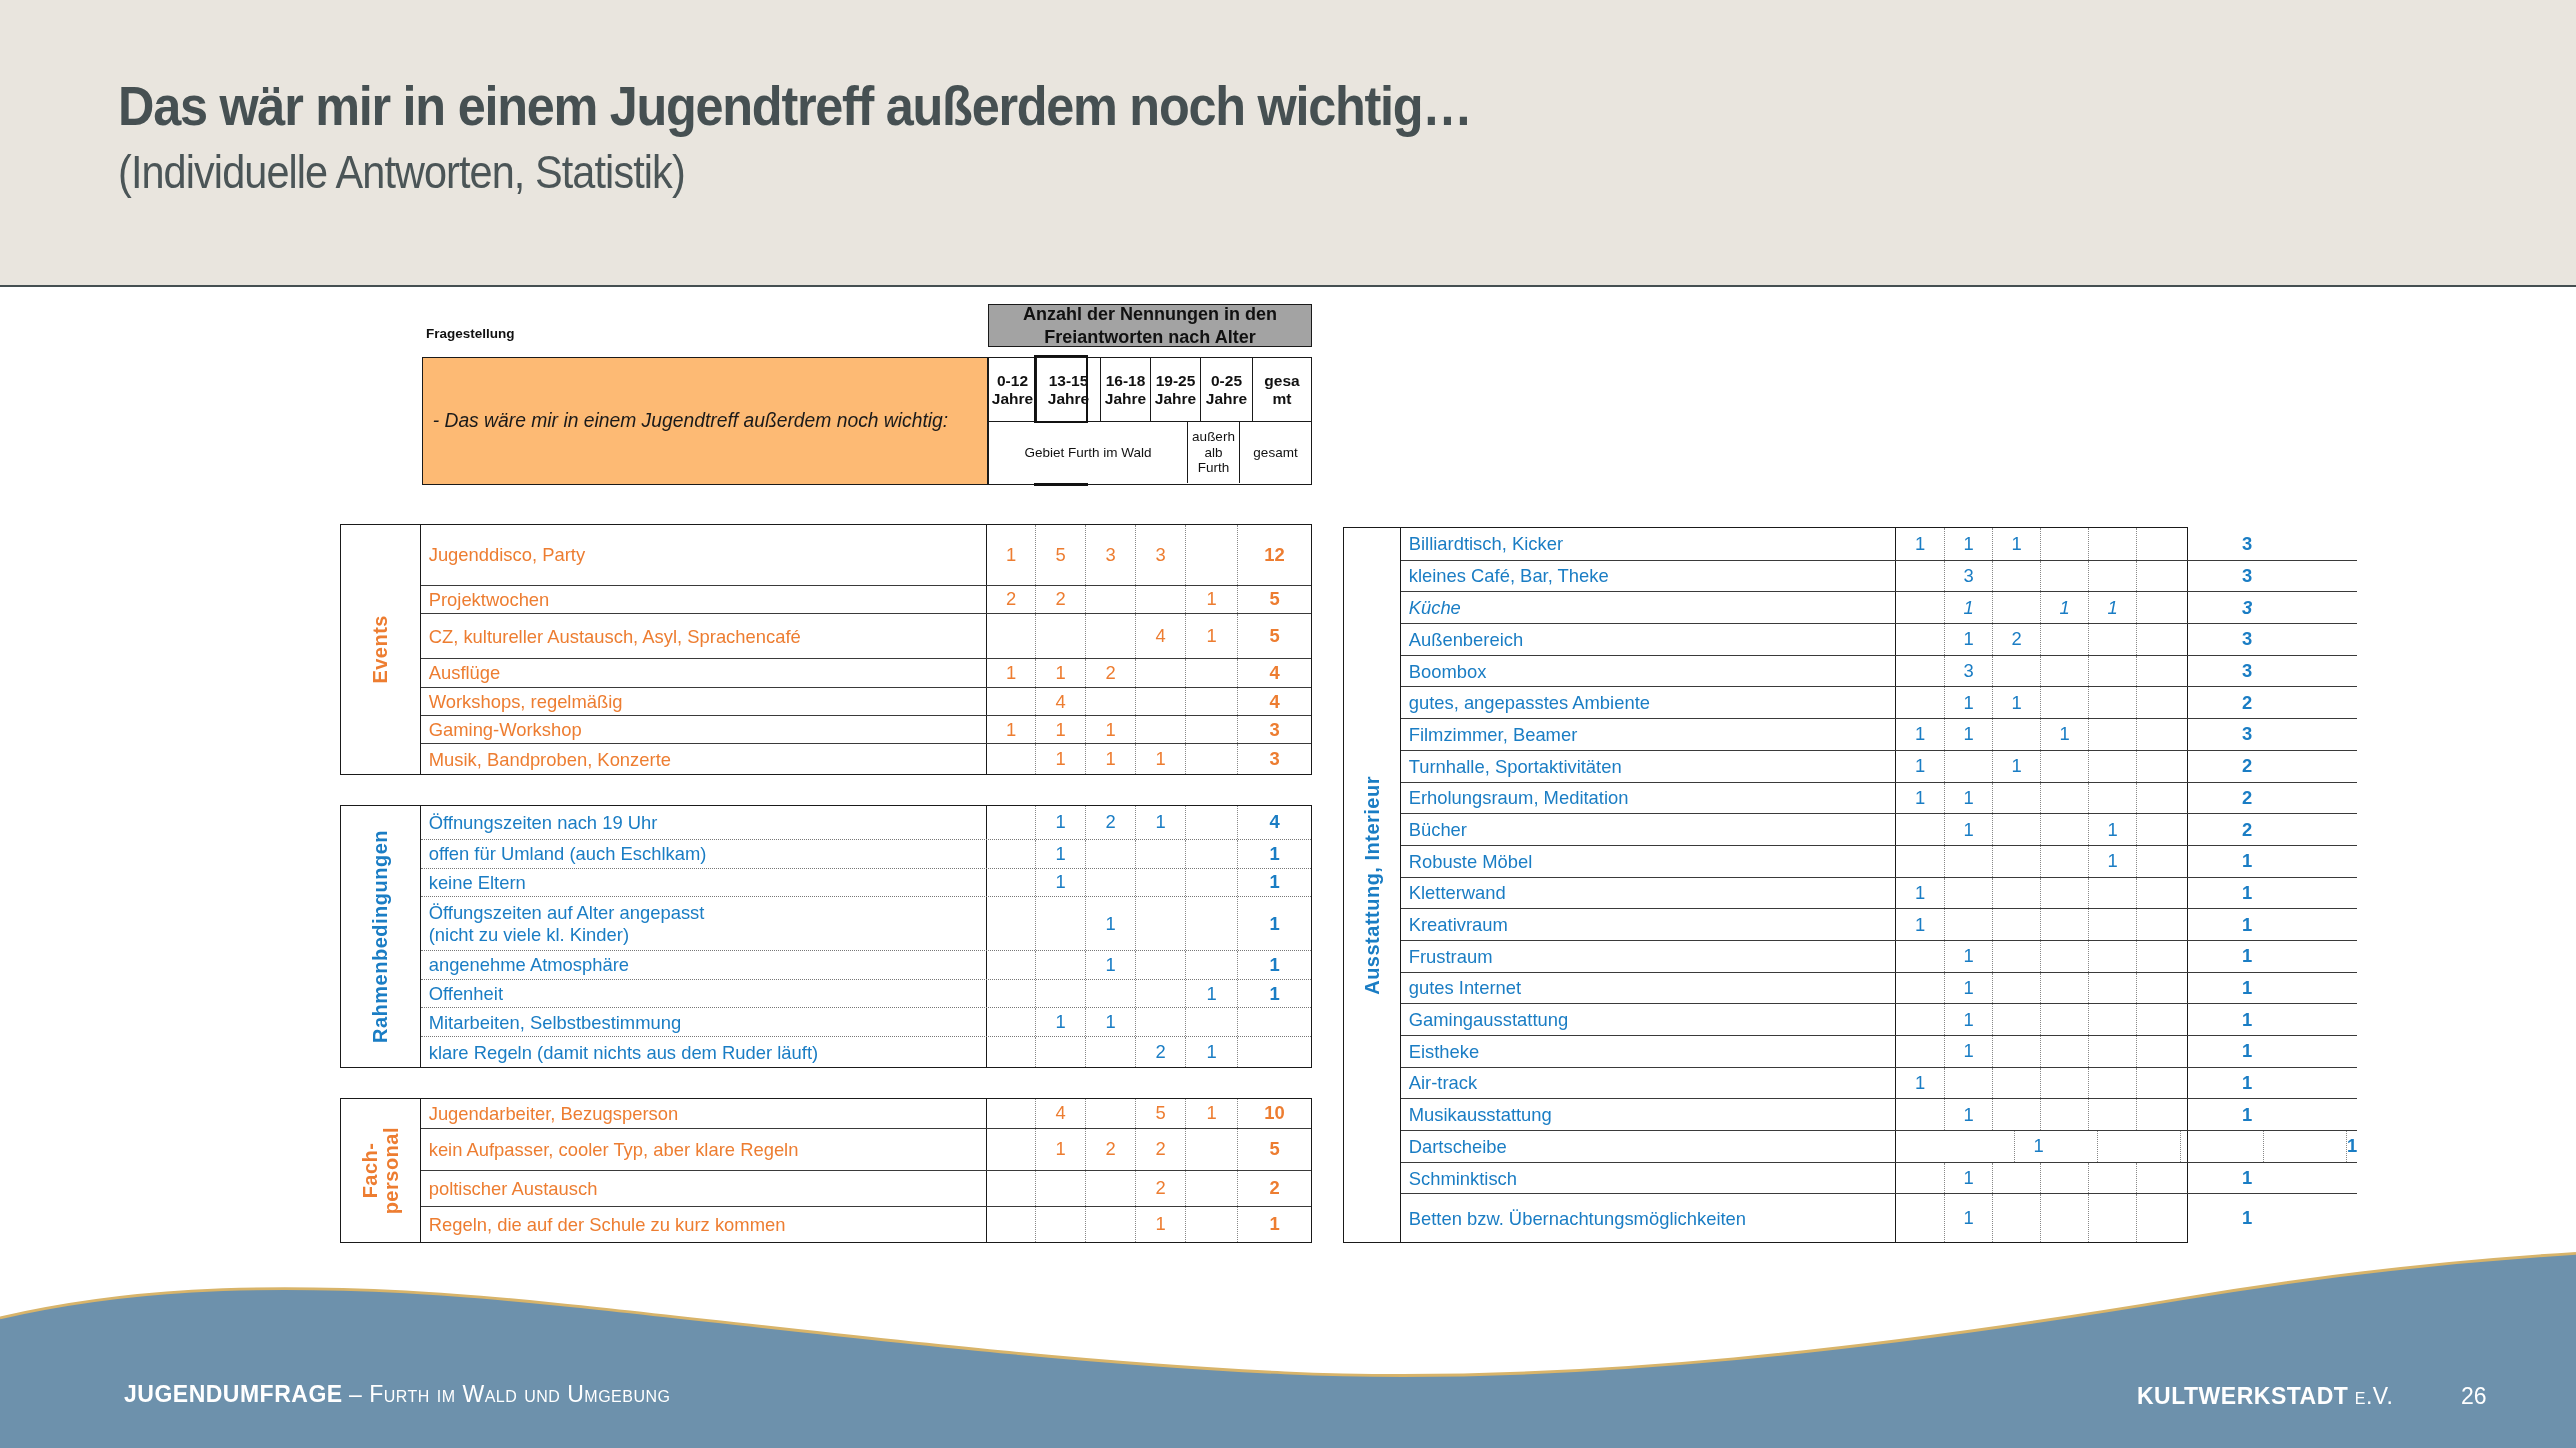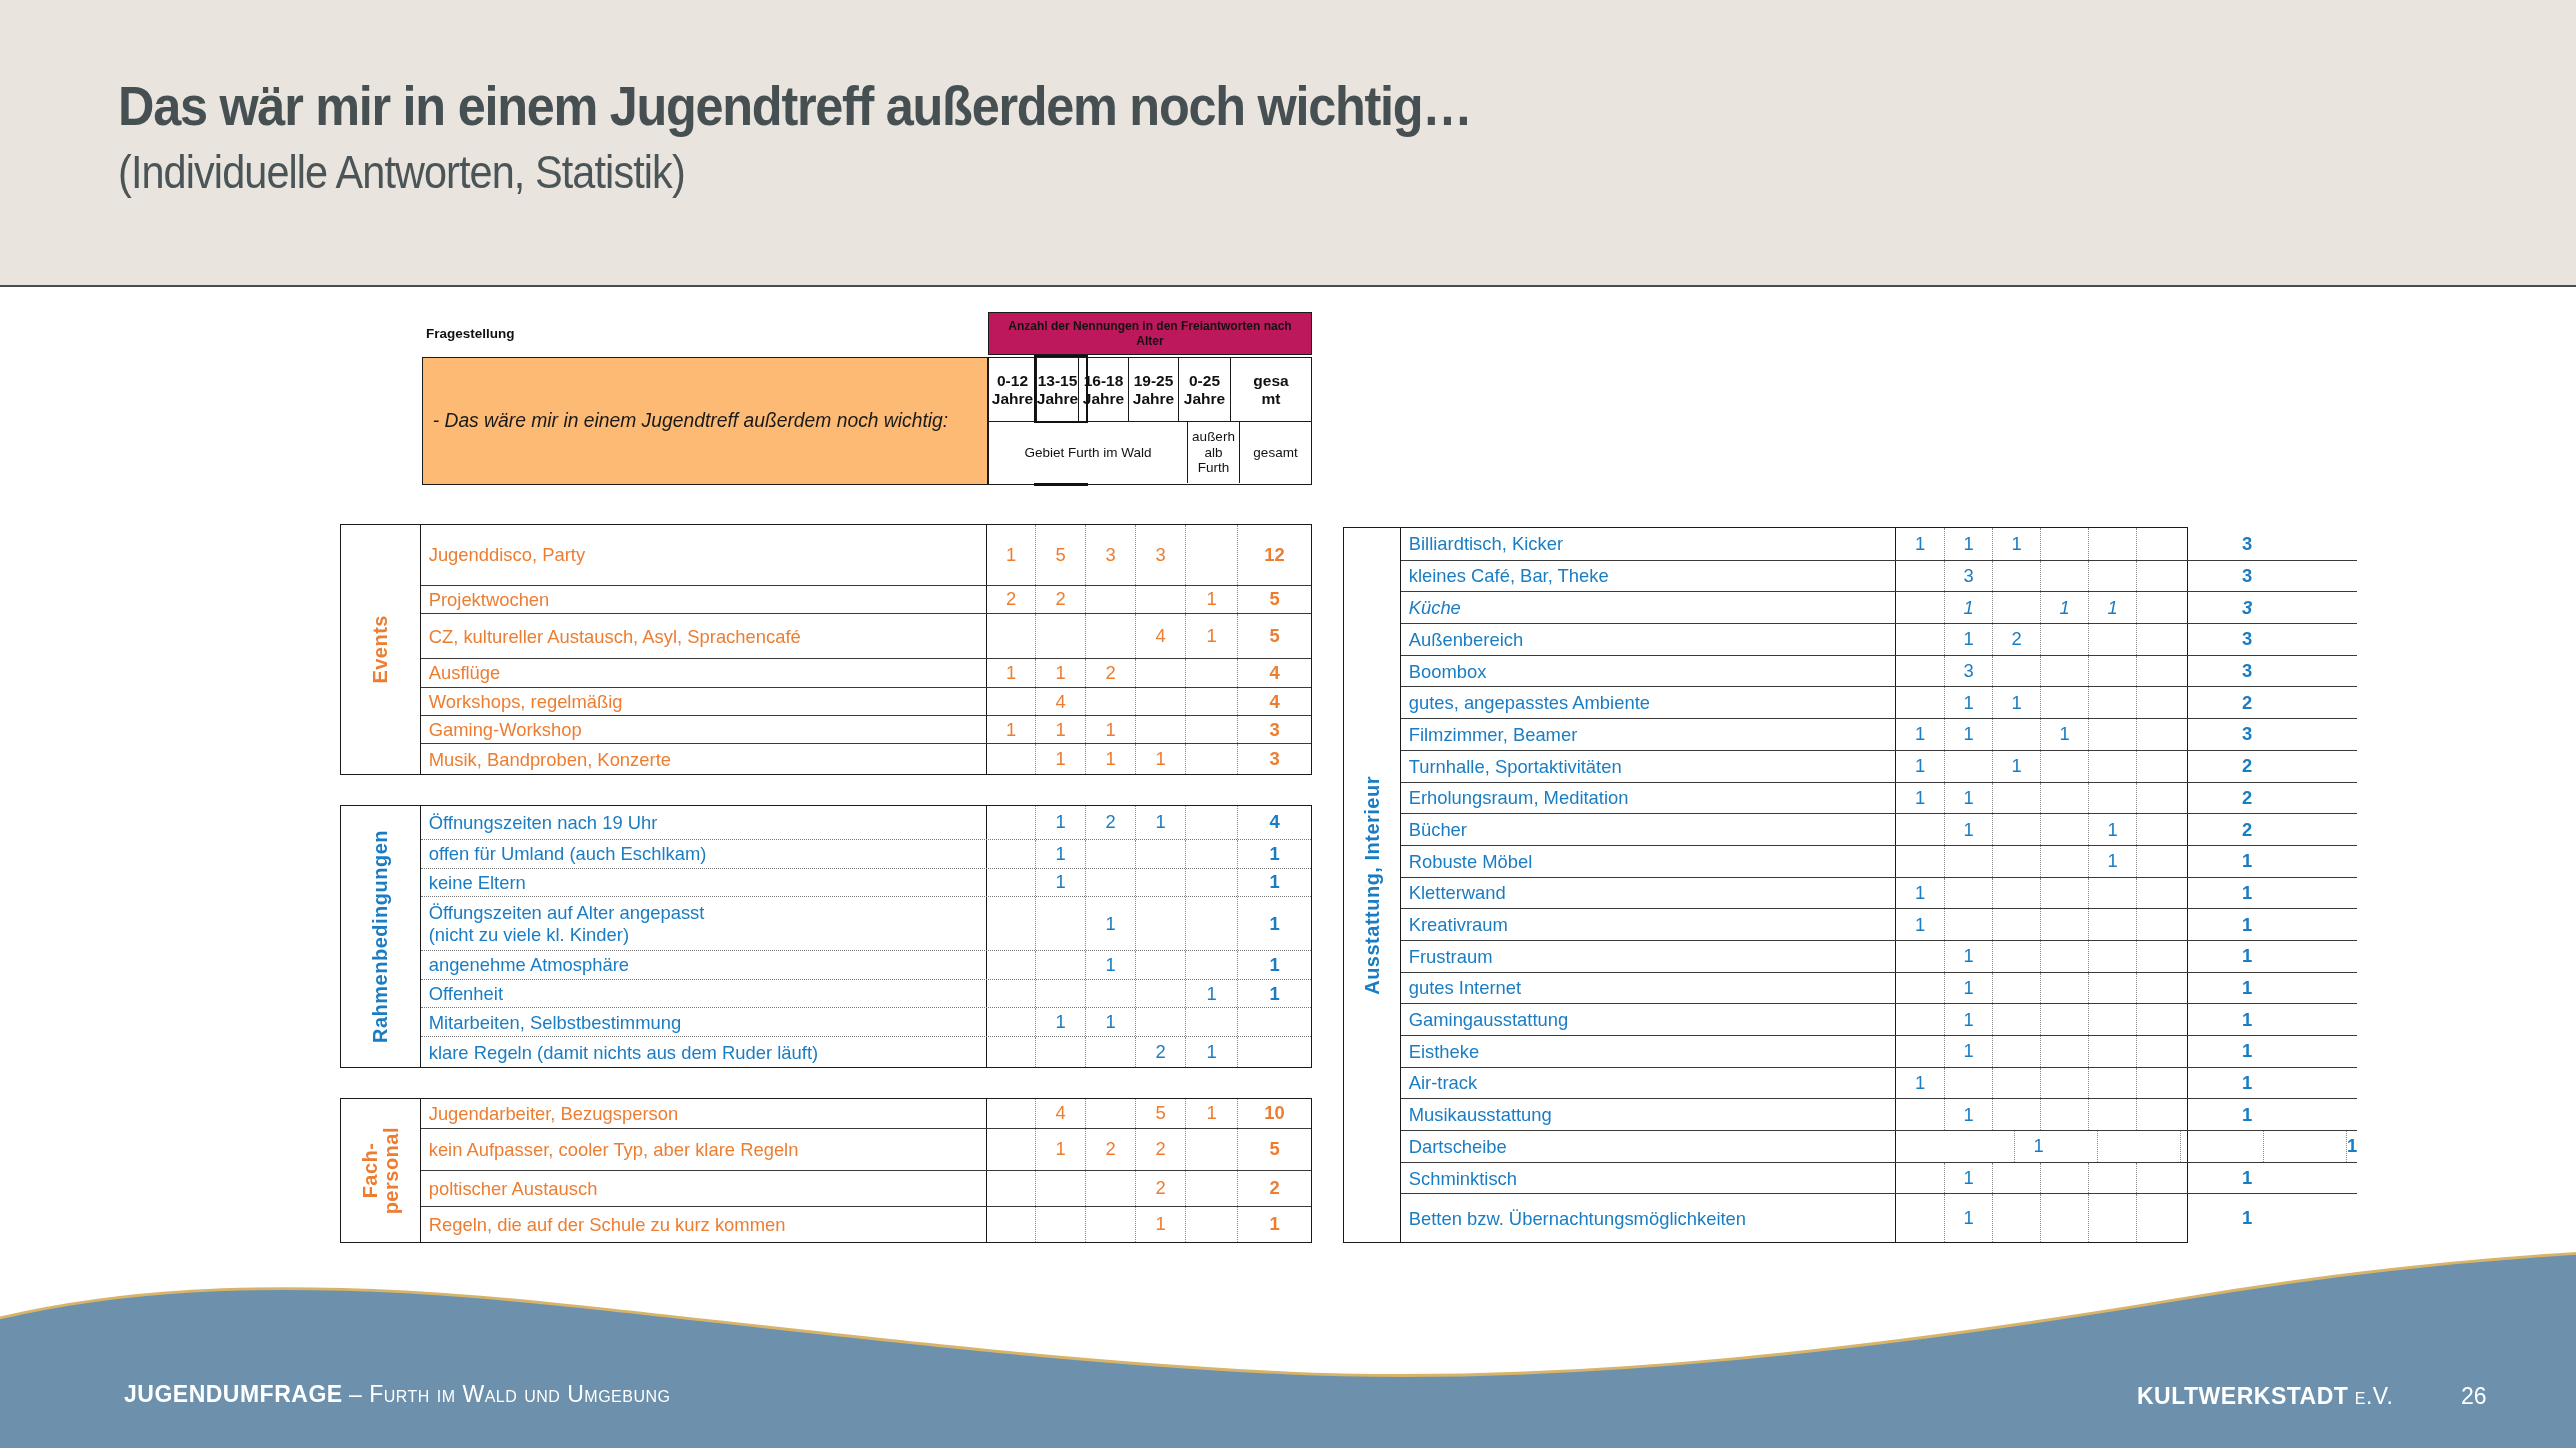--- a/index.html
+++ b/index.html
@@ -12,23 +12,23 @@
   .title { position:absolute; left:118px; top:73px; font-size:56px; font-weight:700; color:#465052;
            letter-spacing:-1.4px; transform:scaleX(.9); transform-origin:0 0; white-space:nowrap; }
   .subtitle { position:absolute; left:118px; top:145px; font-size:46px; font-weight:400; color:#4b5557;
            letter-spacing:-1px; transform:scaleX(.9); transform-origin:0 0; white-space:nowrap; }
 
   
   .fr-label { position:absolute; left:426px; top:326px; font-size:13.5px; font-weight:700; color:#111; }
   .q-cell { position:absolute; left:422px; top:357px; width:566px; height:128px; background:#fdba74;
             border:1.9px solid #1a1a1a; display:flex; align-items:center; padding-left:9.7px;
             font-style:italic; font-size:19.3px; color:#1a1a1a; }
-  .anzahl-box { position:absolute; left:988px; top:312px; width:324px; height:43px; border:1.9px solid #1a1a1a;
+  .anzahl-box { position:absolute; left:988px; top:304px; width:324px; height:43px; border:1.9px solid #1a1a1a;
             display:flex; align-items:center; justify-content:center; text-align:center;
-            font-size:12px; font-weight:700; color:#111; line-height:1.25; padding:0 7.7px; background:#be185d; }
+            font-size:18px; font-weight:700; color:#111; line-height:1.25; padding:0 7.7px; background:#a3a3a3; }
   .hdr-num { position:absolute; left:988px; top:357px; width:324px; height:128px; border:1.9px solid #1a1a1a; background:#fff; }
   .agerow { display:flex; height:64px; border-bottom:1.9px solid #1a1a1a; }
   .agecell { border-right:1.9px solid #1a1a1a; display:flex; align-items:center; justify-content:center;
              text-align:center; font-size:15.5px; font-weight:700; color:#111; line-height:1.15; }
   .agecell:last-child { border-right:none; }
   .regrow { display:flex; height:61px; }
   .regcell { border-right:1.9px solid #1a1a1a; display:flex; align-items:center; justify-content:center;
              text-align:center; font-size:13.5px; color:#111; line-height:1.15; padding:0 1.9px; overflow-wrap:anywhere; }
   .regcell:last-child { border-right:none; }
   .brk { width:3.0em; word-break:break-all; }
@@ -87,21 +87,21 @@
   <div class="fr-label">Fragestellung</div>
   <div class="q-cell">
     <span>- Das wäre mir in einem Jugendtreff außerdem noch wichtig:</span>
   </div>
   <div class="anzahl-box">Anzahl der Nennungen in den Freiantworten nach Alter</div>
   <div class="hdr-num">
     <div class="agerow">
       <div class="agecell" style="width:48px">
           <span>0-12 Jahre</span>
         </div>
-      <div class="agecell" style="width:42px">
+      <div class="agecell" style="width:64px">
           <span>13-15 Jahre</span>
         </div>
       <div class="agecell" style="width:50px">
           <span>16-18 Jahre</span>
         </div>
       <div class="agecell" style="width:50px">
           <span>19-25 Jahre</span>
         </div>
       <div class="agecell" style="width:52px">
           <span>0-25 Jahre</span>

